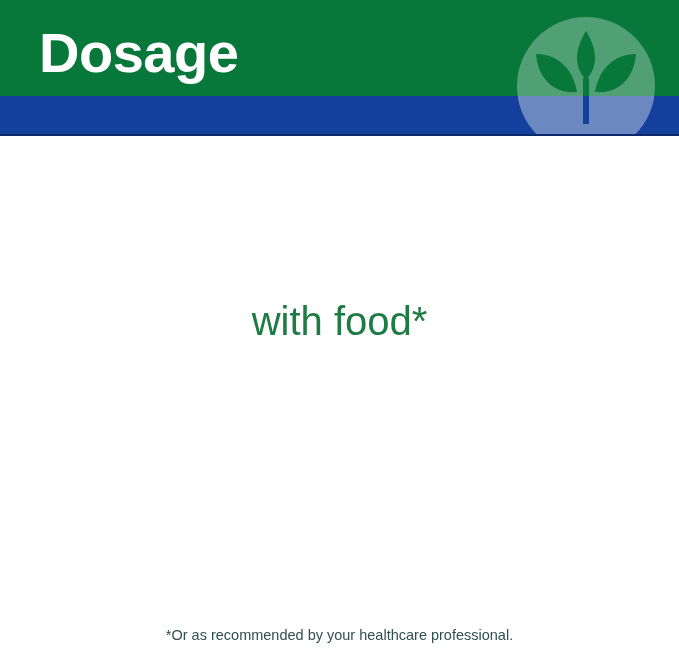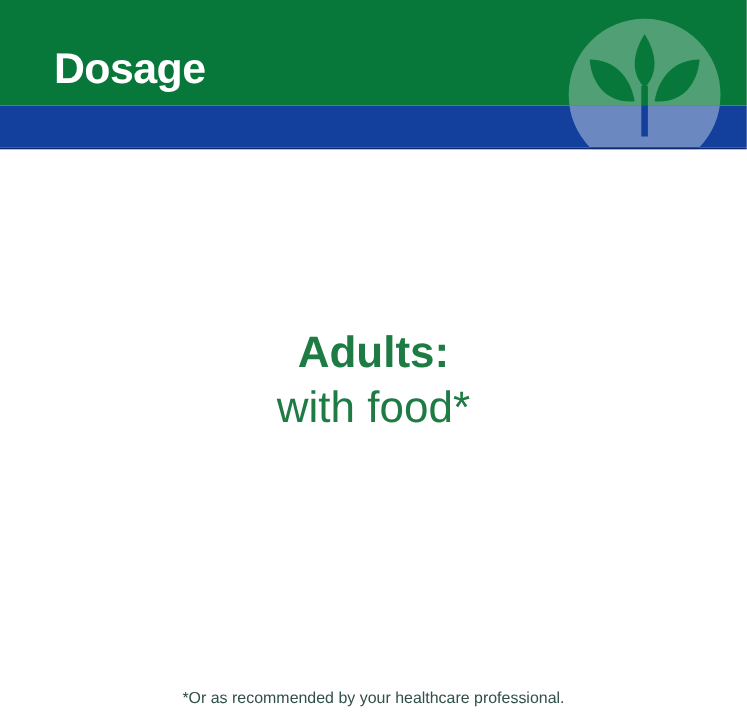--- a/index.html
+++ b/index.html
@@ -53,22 +53,22 @@
     top: 134px;
     width: 679px;
     height: 2px;
     background: #0c2a6b;
   }
 
   .banner-title {
     position: absolute;
     left: 35px;
     top: 18px;
-    margin: 14px;
-    font-size: 39px;
+    margin: 4px;
+    font-size: 56px;
     line-height: 62px;
     font-weight: bold;
     color: #ffffff;
     letter-spacing: -0.5px;
     white-space: nowrap;
   }
 
   .logo-mark {
     position: absolute;
     left: 515px;
@@ -171,19 +171,18 @@
           </g>
         </g>
       </svg>
     </div>
 
     <h1 class="banner-title">Dosage</h1>
     <div class="band-rule"></div>
   </div>
 
   <div class="dose-block">
-    <p class="dose-line">Adults:</p>
     <p class="dose-line light">with food*</p>
   </div>
 
   <p class="footnote">*Or as recommended by your healthcare professional.</p>
 
 </div>
 
 </body></html>

